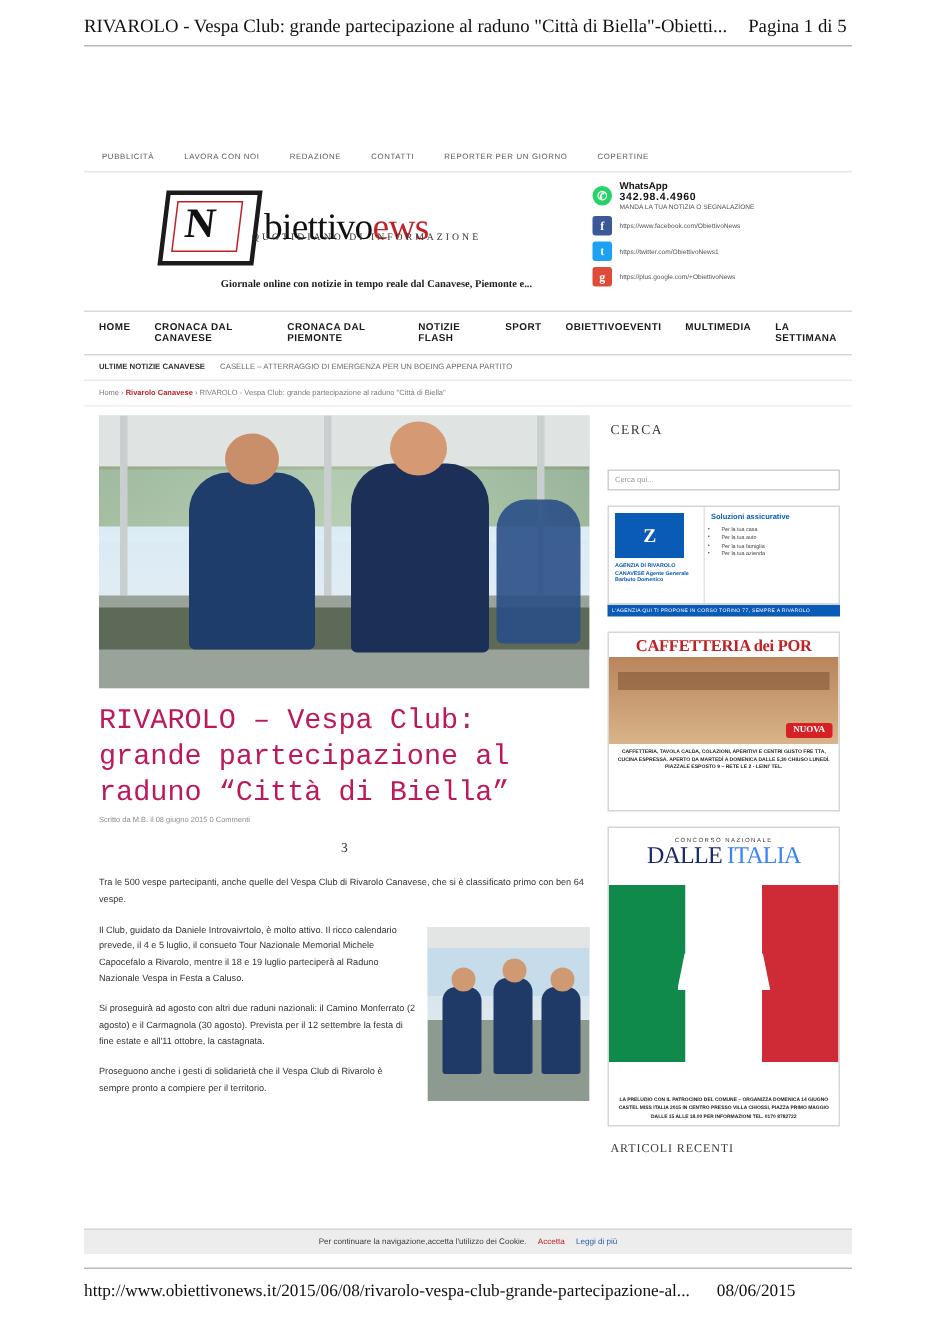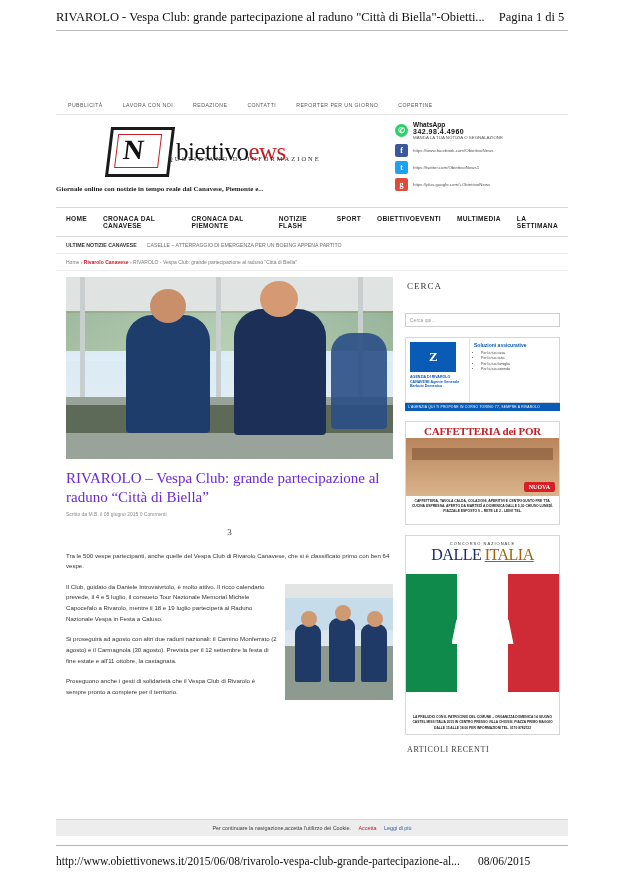--- a/index.html
+++ b/index.html
@@ -24,21 +24,21 @@
 
   
   .masthead{position:relative;height:92px;}
   .logo-wrap{position:absolute;left:52px;top:12px;display:flex;align-items:center;}
   .logo-mark{width:58px;height:44px;border:3px solid #1b1b1b;position:relative;transform:skewX(-7deg);}
   .logo-mark:before{content:"";position:absolute;left:5px;top:4px;width:42px;height:32px;border:1px solid #c02026;}
   .logo-mark:after{content:"N";position:absolute;left:12px;top:4px;font-family:"Liberation Serif",serif;font-size:28px;color:#111;font-weight:bold;}
   .logo-text{margin-left:4px;font-family:"Liberation Serif",serif;font-size:25px;letter-spacing:-.5px;color:#111;}
   .logo-text .red{color:#c02026;}
   .logo-sub{position:absolute;left:112px;top:40px;font-family:"Liberation Serif",serif;font-size:6.5px;letter-spacing:2px;color:#333;}
-  .tagline{position:absolute;left:0;top:70px;width:390px;font-family:"Liberation Serif",serif;font-size:7px;color:#222;font-weight:bold;}
+  .tagline{position:absolute;left:0;top:70px;width:390px;text-align:center;font-family:"Liberation Serif",serif;font-size:7px;color:#222;font-weight:bold;}
 
   .social{position:absolute;right:8px;top:6px;width:165px;font-size:4.6px;color:#444;}
   .soc-row{display:flex;align-items:center;margin-bottom:4px;}
   .soc-ico{width:13px;height:13px;border-radius:2px;margin-right:5px;flex:none;color:#fff;font-size:8px;line-height:13px;text-align:center;font-family:"Liberation Serif",serif;font-weight:bold;}
   .soc-ico.wa{background:#25d366;border-radius:50%;}
   .soc-ico.fb{background:#3b5998;}
   .soc-ico.tw{background:#1da1f2;}
   .soc-ico.gp{background:#dd4b39;}
   .soc-txt b{display:block;font-size:6.5px;color:#111;}
   .soc-txt .num{display:block;font-size:7px;color:#111;font-weight:bold;letter-spacing:.5px;}
@@ -63,21 +63,21 @@
   .hero .pole{position:absolute;top:0;width:5px;height:120px;background:#c9cfce;}
   .hero .ground{position:absolute;left:0;bottom:0;width:100%;height:34%;background:#9aa39a;}
   .hero .table{position:absolute;left:0;bottom:26px;width:100%;height:28px;background:#5c6a57;}
   .hero .p1{position:absolute;left:60px;bottom:26px;width:84px;height:118px;background:#1e3d6b;border-radius:26px 26px 4px 4px;}
   .hero .p1:after{content:"";position:absolute;left:24px;top:-26px;width:36px;height:34px;border-radius:50%;background:#c98f6a;}
   .hero .p2{position:absolute;left:168px;bottom:24px;width:92px;height:126px;background:#1b2f57;border-radius:28px 28px 4px 4px;}
   .hero .p2:after{content:"";position:absolute;left:26px;top:-28px;width:38px;height:36px;border-radius:50%;background:#d59a74;}
   .hero .p3{position:absolute;right:6px;bottom:30px;width:56px;height:96px;background:#2a4f86;border-radius:20px 20px 4px 4px;opacity:.9;}
   .hero .greenery{position:absolute;left:0;top:34px;width:100%;height:40px;background:linear-gradient(90deg,#7c9a5f,#9db87f,#6f8f55);opacity:.55;}
 
-  h1.title{font-family:Liberation Serif, serif;font-size:15px;line-height:1.25;color:#6d28d9;margin:10px 0 4px 0;font-weight:normal;}
+  h1.title{font-family:Liberation Mono, monospace;font-size:19px;line-height:1.25;color:#be185d;margin:10px 0 4px 0;font-weight:normal;}
   .byline{font-size:5px;color:#8b8b8b;margin-bottom:6px;}
   .pagenum{text-align:center;font-family:"Liberation Serif",serif;font-size:9px;color:#333;margin:10px 0 14px 0;}
 
   .lede{font-family:"Liberation Serif",serif;font-size:10.5px;line-height:1.45;color:#1a1a1a;font-weight:bold;margin:0 0 10px 0;}
   .lede .red{color:#c02026;}
   .art-body p{font-size:6.1px;line-height:1.75;color:#333;margin:0 0 10px 0;}
   .art-flow{display:flex;gap:8px;}
   .art-flow .txt{flex:1;}
   .photo2{width:108px;height:116px;flex:none;margin-top:2px;position:relative;overflow:hidden;background:linear-gradient(#cfe0ea,#e8eef1);}
   .photo2 .sky2{position:absolute;left:0;top:0;width:100%;height:40%;background:#c6dcea;}
@@ -92,32 +92,32 @@
   .ad{width:100%;border:1px solid #d6d6d6;box-sizing:border-box;margin-bottom:10px;overflow:hidden;position:relative;}
   .ad-zurich{height:66px;background:#fff;display:flex;}
   .ad-zurich .left{width:64px;background:#fff;border-right:1px solid #e3e3e3;padding:4px;box-sizing:border-box;}
   .zl{width:46px;height:30px;background:#0a5bb5;color:#fff;font-family:"Liberation Serif",serif;font-size:13px;text-align:center;line-height:30px;font-weight:bold;letter-spacing:-.5px;}
   .ad-zurich .left p{font-size:3.6px;color:#0a5bb5;margin:3px 0 0 0;line-height:1.3;font-weight:bold;}
   .ad-zurich .right{flex:1;padding:4px;box-sizing:border-box;}
   .ad-zurich .right h4{margin:0 0 3px 0;font-size:5px;color:#0a5bb5;}
   .ad-zurich .right ul{margin:0;padding-left:7px;font-size:3.6px;color:#444;line-height:1.5;}
   .ad-strip{background:#0a5bb5;color:#fff;font-size:3.4px;padding:2px 3px;letter-spacing:.2px;}
 
-  .ad-caff{height:104px;background:#fff;}
+  .ad-caff{height:120px;background:#fff;}
   .ad-caff .hdr{background:#fff;color:#c02026;font-family:"Liberation Serif",serif;font-size:11px;text-align:center;font-weight:bold;padding:3px 0 1px 0;letter-spacing:-.2px;}
   .ad-caff .pic{height:58px;background:linear-gradient(#b9845c,#d9b48a);position:relative;}
   .ad-caff .pic .shelf{position:absolute;left:6px;top:10px;right:6px;height:12px;background:#8b5e3c;opacity:.7;}
   .ad-caff .pic .badge{position:absolute;right:4px;bottom:4px;background:#d81f26;color:#fff;font-size:6px;font-family:"Liberation Serif",serif;padding:2px 5px;border-radius:2px;font-weight:bold;}
   .ad-caff .cap{font-size:3.4px;color:#222;text-align:center;line-height:1.5;padding:3px 3px;font-weight:bold;}
 
   .ad-miss{height:200px;background:#fff;position:relative;}
   .ad-miss .top{background:#fff;text-align:center;padding-top:5px;}
   .ad-miss .top .k{font-size:4px;letter-spacing:1px;color:#333;}
   .ad-miss .top .m{font-family:"Liberation Serif",serif;font-size:16px;color:#1b2a6b;letter-spacing:-.5px;}
-  .ad-miss .top .m i{color:#a16207;font-style:normal;text-decoration:underline;}
+  .ad-miss .top .m i{color:#3b82f6;font-style:normal;}
   .ad-miss .flag{position:absolute;left:0;top:38px;width:100%;height:118px;display:flex;}
   .ad-miss .flag .g{flex:1;background:#0f8a4b;}
   .ad-miss .flag .w{flex:1;background:#ffffff;}
   .ad-miss .flag .r{flex:1;background:#ce2b37;}
   .ad-miss .crown{position:absolute;left:50%;top:74px;transform:translateX(-50%);width:62px;height:34px;background:#fff;clip-path:polygon(0 100%,8% 28%,26% 62%,50% 4%,74% 62%,92% 28%,100% 100%);}
   .ad-miss .bot{position:absolute;left:0;bottom:0;width:100%;text-align:center;font-size:3.3px;line-height:1.6;color:#222;padding:3px 4px;box-sizing:border-box;font-weight:bold;background:#fff;}
   .side-h2{font-family:"Liberation Serif",serif;font-size:8px;color:#3a3a3a;letter-spacing:.6px;margin:2px 0 0 2px;}
 
   
   .cookiebar{position:absolute;left:0;bottom:0;width:100%;background:#ededed;border-top:1px solid #d5d5d5;font-size:5.4px;color:#3b3b3b;padding:5px 0;text-align:center;}

